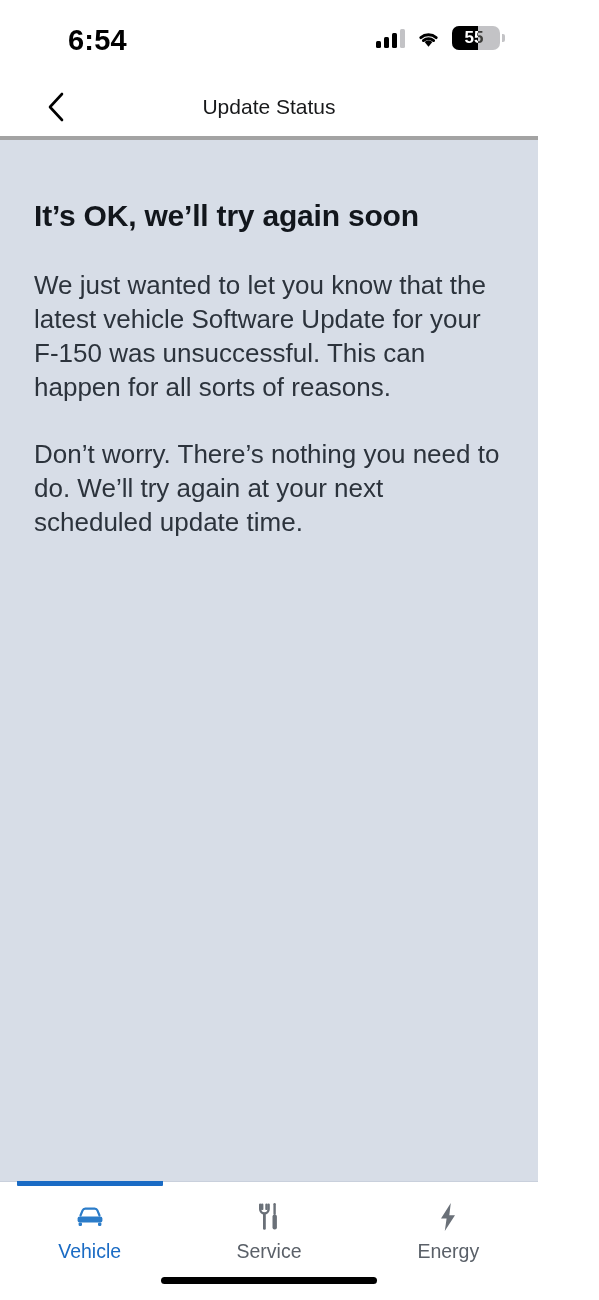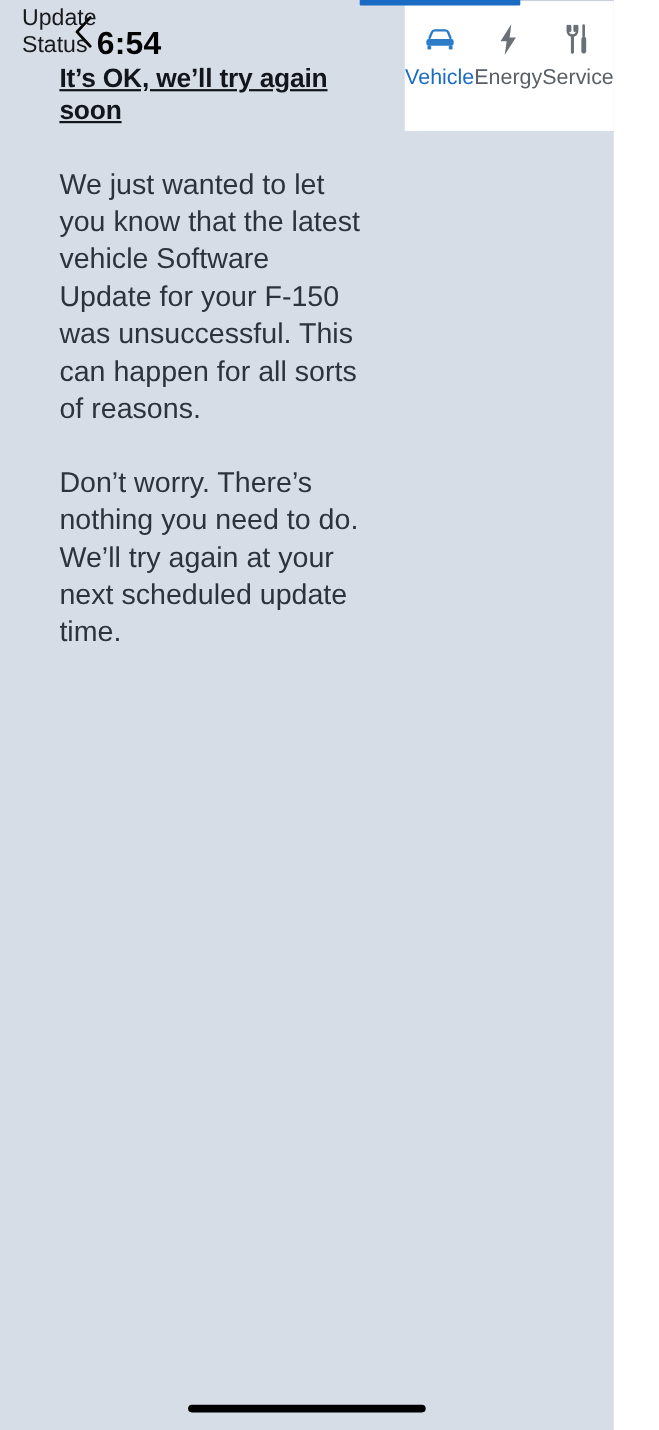--- a/index.html
+++ b/index.html
@@ -12,22 +12,21 @@
     background: #ffffff;
     font-family: "Liberation Sans", sans-serif;
     overflow: hidden;
   }
   .phone {
     position: relative;
     width: 538px;
     height: 1300px;
     background: #d7dde7;
     display: flex;
-    flex-direction: row;
-    padding-left: 20px;
+    flex-direction: column;
   }
 
   
   .status-bar {
     position: relative;
     height: 78px;
     background: #ffffff;
     flex: 0 0 auto;
   }
   .status-time {
@@ -138,26 +137,25 @@
   
   .content {
     flex: 1 1 auto;
     background: #d7dde7;
     padding: 0 34px;
     box-sizing: border-box;
   }
   .headline {
     margin: 0;
     padding-top: 58px;
-    font-size: 24px;
+    font-size: 30px;
     font-weight: 700;
     color: #12161c;
     letter-spacing: -0.2px;
     line-height: 1.2;
-    text-decoration: underline;
   }
   .para {
     margin: 0;
     padding-top: 34px;
     font-size: 26px;
     line-height: 34px;
     color: #2c333c;
     max-width: 534px;
   }
   .para.second {
@@ -277,37 +275,37 @@
           <rect x="3.6" y="12.4" width="24.8" height="6.2" rx="2.1" fill="#2b7cc9"></rect>
           <rect x="4.6" y="18.4" width="3.4" height="3.6" rx="1.2" fill="#2b7cc9"></rect>
           <rect x="24" y="18.4" width="3.4" height="3.6" rx="1.2" fill="#2b7cc9"></rect>
         </svg>
       </div>
       <div class="tab-label">Vehicle</div>
     </div>
 
     <div class="tab">
       <div class="tab-icon">
-        <svg width="24" height="32" viewBox="0 0 24 32">
-          <path d="M14.8 2 L5 17.4 h5.6 L8.8 30 L19 14.2 h-5.7 Z" fill="#6a7078"></path>
-        </svg>
-      </div>
-      <div class="tab-label">Energy</div>
-    </div>
-
-    <div class="tab">
-      <div class="tab-icon">
         <svg width="32" height="32" viewBox="0 0 32 32">
           <path d="M9.2 3.6 v4.3 M13.5 3.6 v4.3" stroke="#6a7078" stroke-width="2.4" stroke-linecap="round"></path>
           <path d="M7.2 3.6 v4.6 a4.2 4.2 0 0 0 8.4 0 V3.6" stroke="#6a7078" stroke-width="2.4" fill="none" stroke-linecap="round"></path>
           <rect x="10" y="11.8" width="2.8" height="17" rx="1.3" fill="#6a7078"></rect>
           <path d="M21.6 3.2 v9.6" stroke="#6a7078" stroke-width="2.4" stroke-linecap="round"></path>
           <rect x="19.5" y="13.4" width="4.4" height="15.2" rx="2.1" fill="#6a7078"></rect>
         </svg>
       </div>
       <div class="tab-label">Service</div>
     </div>
 
+    <div class="tab">
+      <div class="tab-icon">
+        <svg width="24" height="32" viewBox="0 0 24 32">
+          <path d="M14.8 2 L5 17.4 h5.6 L8.8 30 L19 14.2 h-5.7 Z" fill="#6a7078"></path>
+        </svg>
+      </div>
+      <div class="tab-label">Energy</div>
+    </div>
+
   </div>
 
   <div class="home-indicator"></div>
 
 </div>
 
 </body></html>

